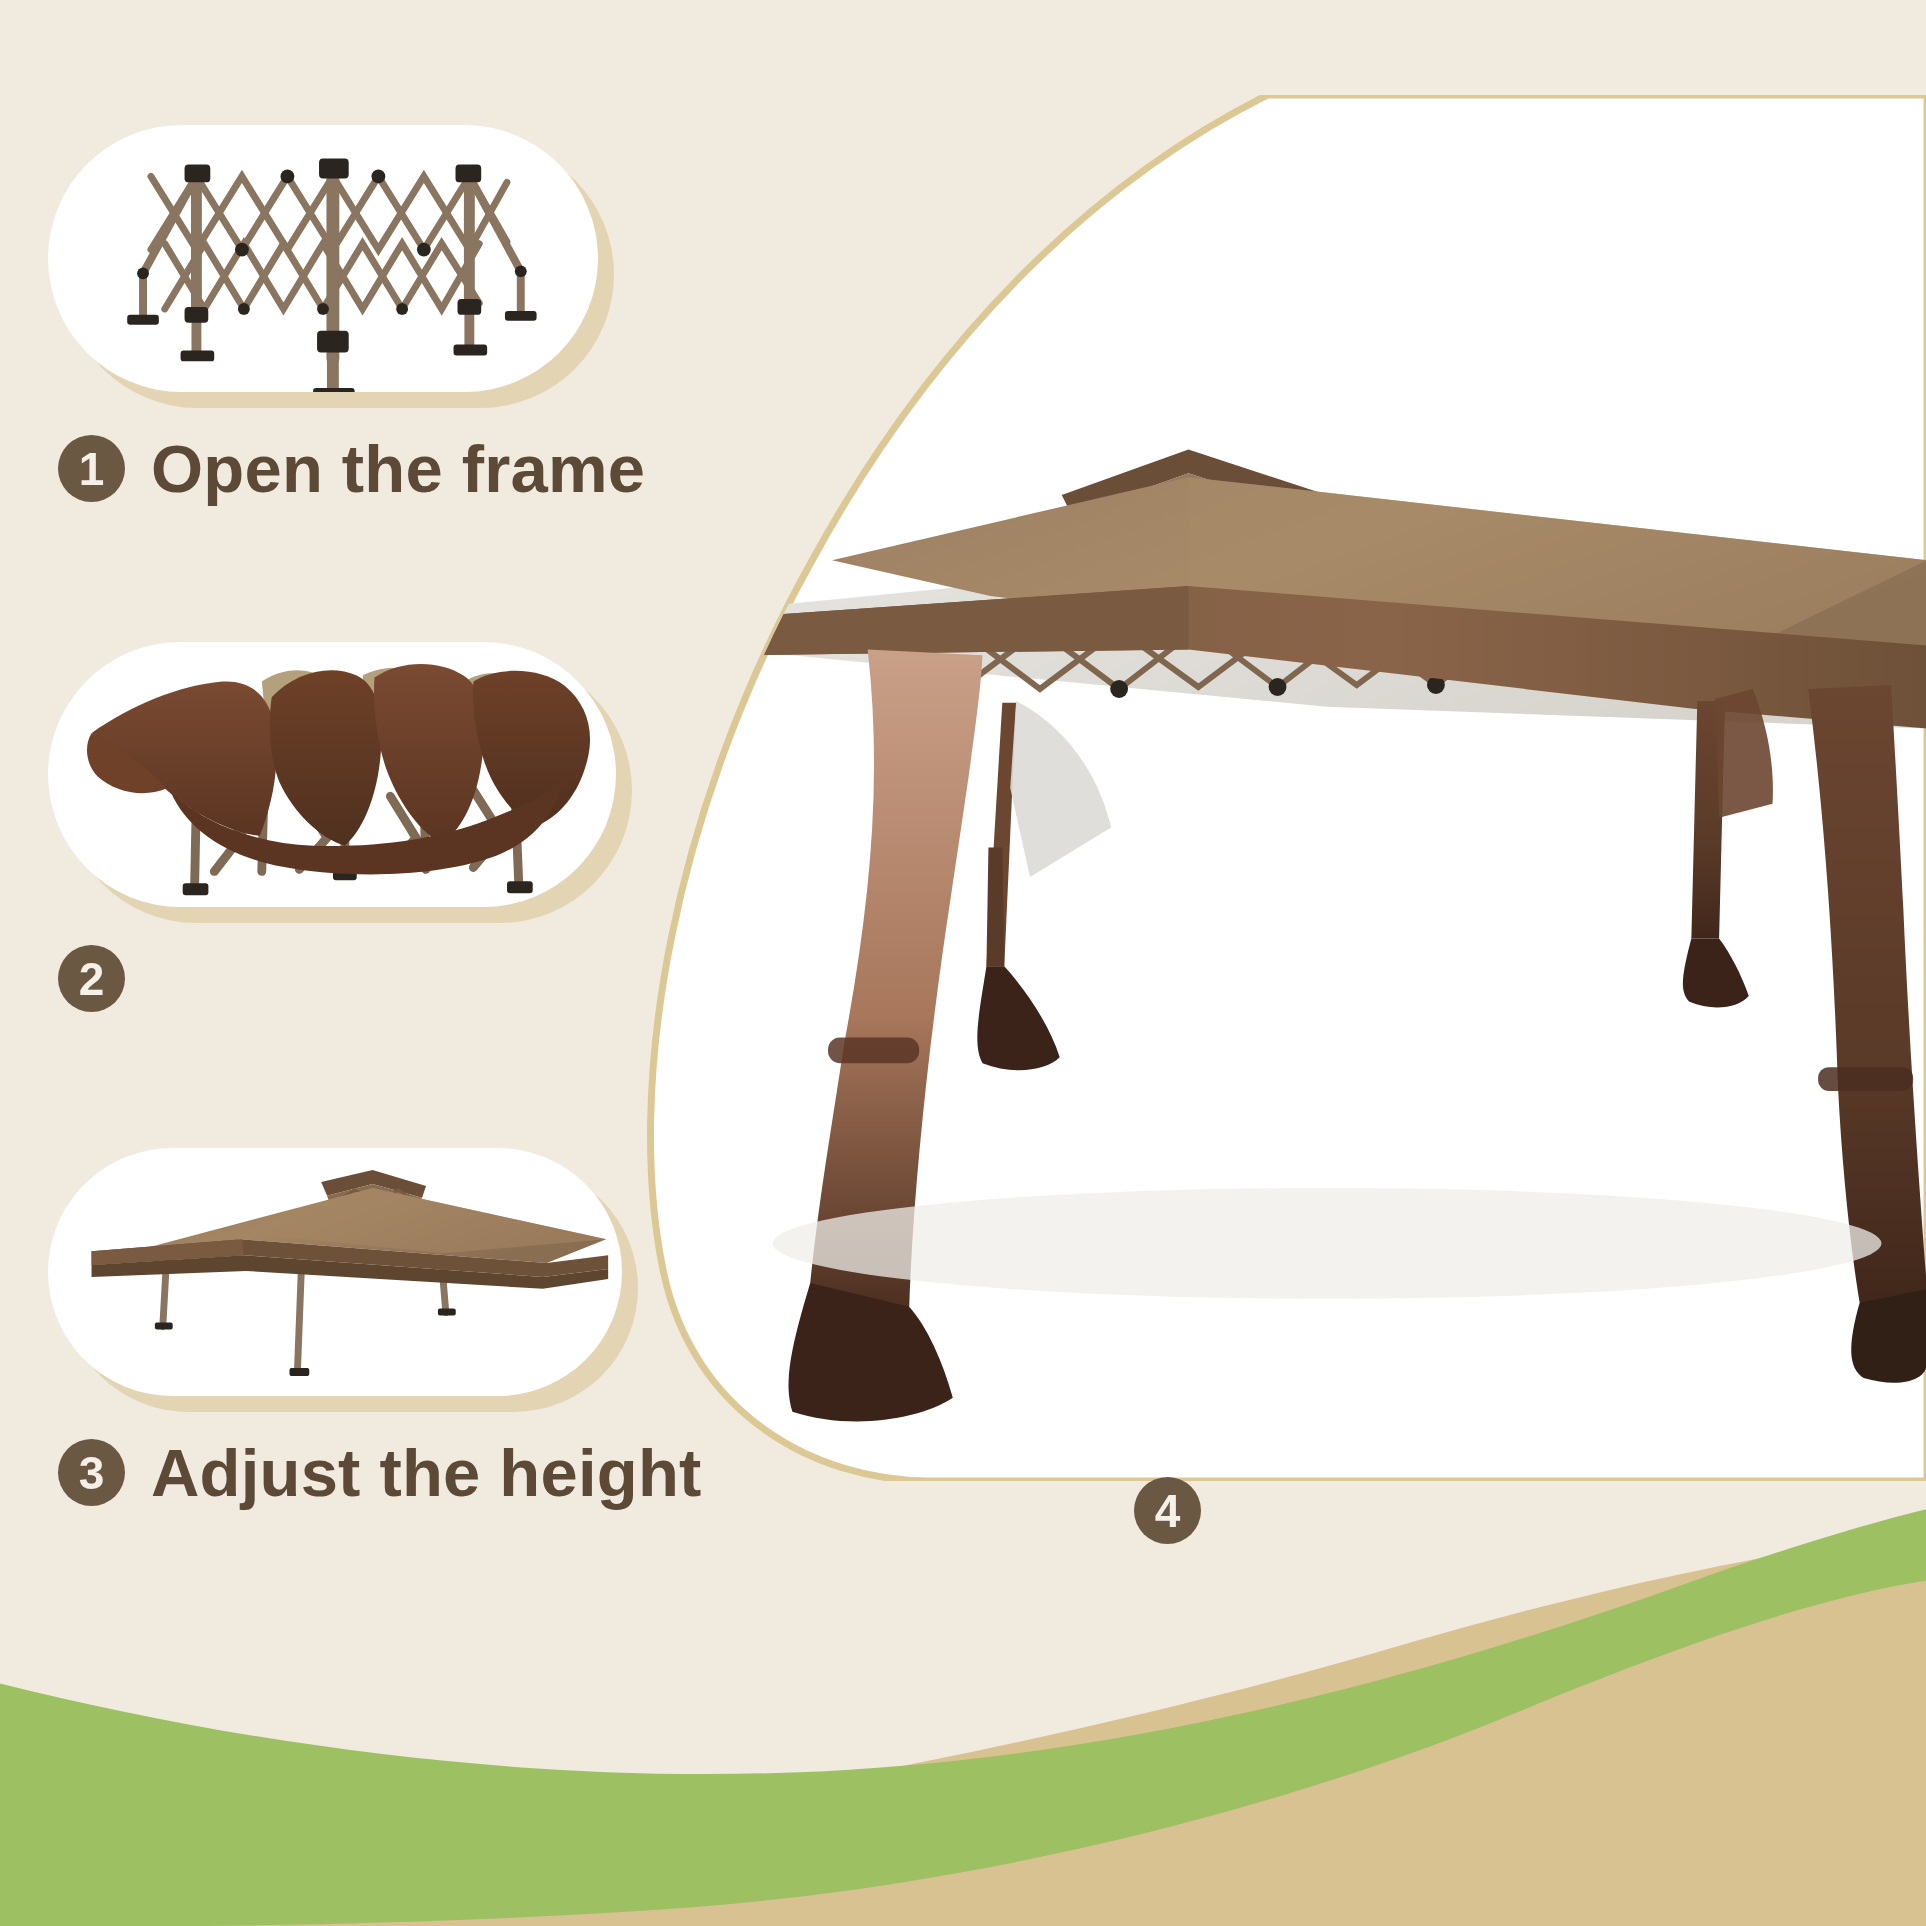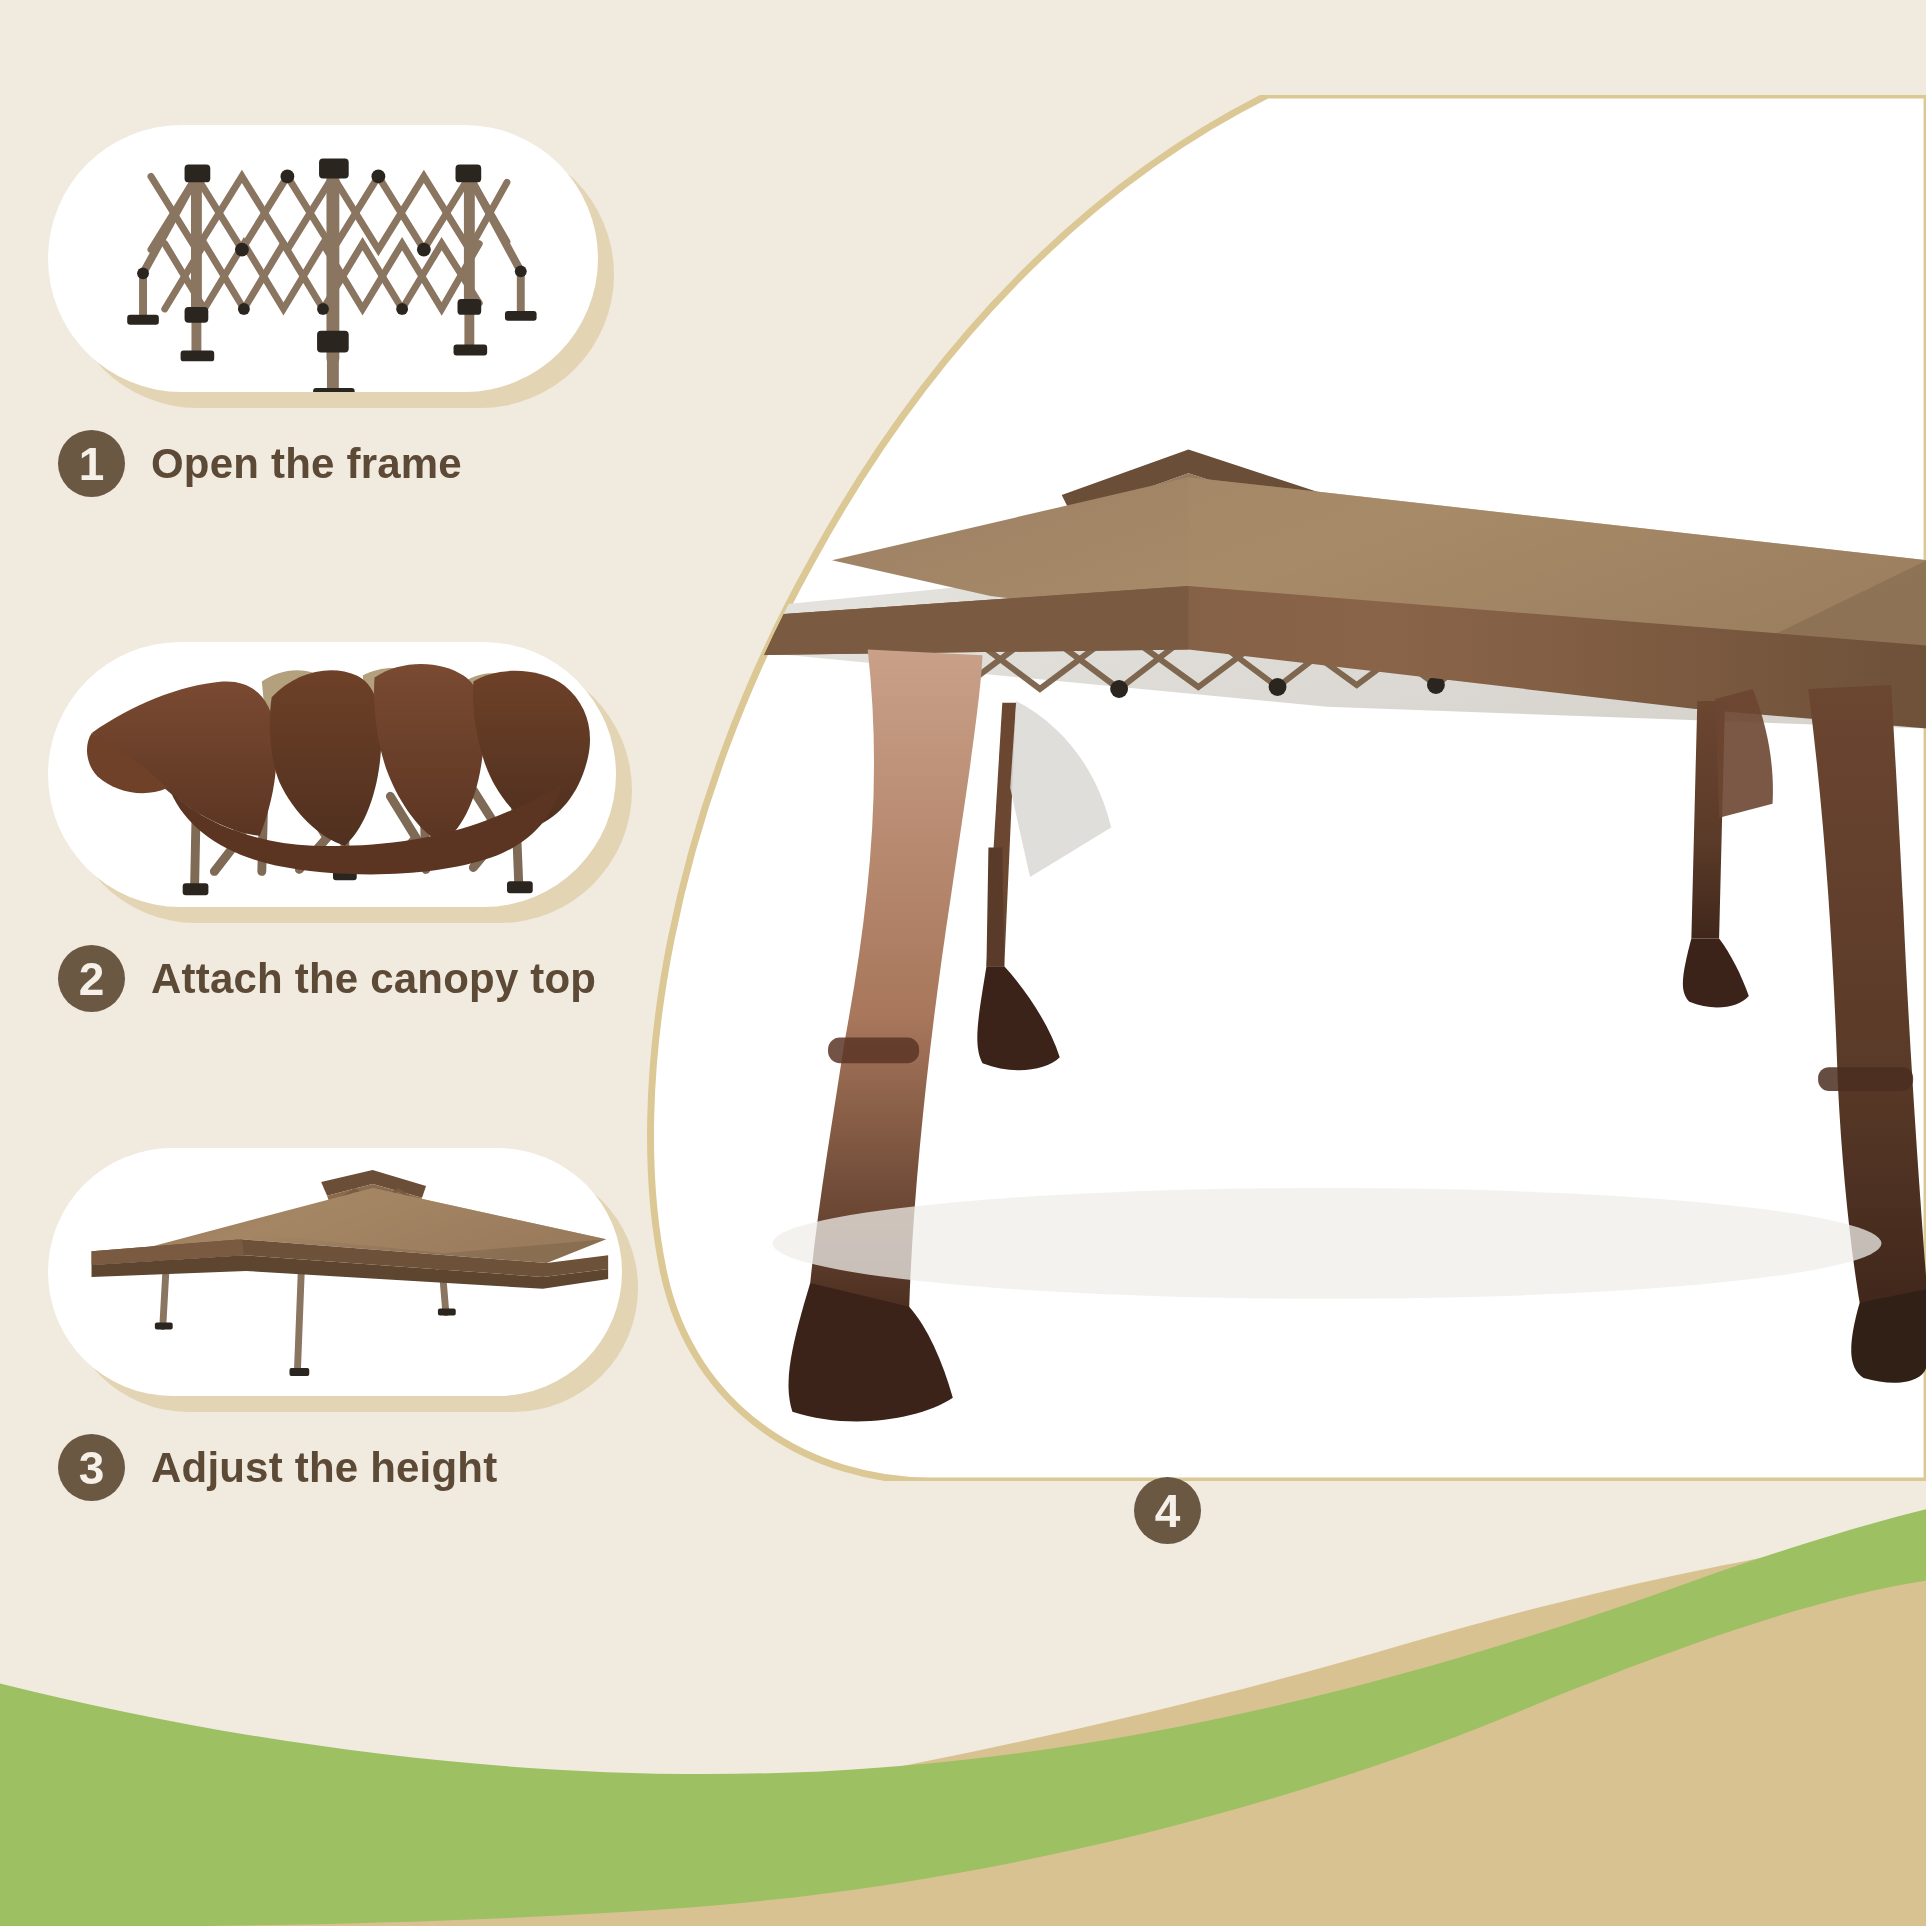--- a/index.html
+++ b/index.html
@@ -60,21 +60,21 @@
     flex:0 0 auto;
     width:67px; height:67px; border-radius:50%;
     background:#6B5843;
     color:#F6F1E8;
     display:flex; align-items:center; justify-content:center;
     font-size:46px; font-weight:bold; line-height:1;
     font-family:"Liberation Sans", sans-serif;
   }
   .caption-text {
     color:#5C4A37;
-    font-size:42px;
+    font-size:67px;
     font-weight:bold;
     letter-spacing:0.2px;
     white-space:nowrap;
   }
 
   
   .hero {
     position:absolute;
     left:634px; top:95px;
     width:1293px; height:1386px;
@@ -339,21 +339,20 @@
                      C 470 170 498 158 520 142
                      C 512 176 488 204 448 218 C 390 238 300 240 230 226
                      C 176 214 140 188 124 152 Z" fill="#5B3522"></path>
 
             <path d="M44 92 C 70 106 100 126 120 148 C 96 158 68 152 50 136 C 38 124 36 104 44 92 Z" fill="#6E4128"></path>
           </svg>
         </div>
       </div>
       <div class="caption-row">
         <div class="badge">2</div>
-        <div class="caption-text">Attach the canopy top</div>
       </div>
     </div>
 
     <div class="step-block step-3">
       <div class="card-wrap">
         <div class="card-shadow s3"></div>
         <div class="card card-3">
           <svg class="card-art" viewBox="0 0 580 250" preserveAspectRatio="xMidYMid meet">
             <defs>
               <linearGradient id="roofTan3" x1="0" y1="0" x2="1" y2="0.4">

